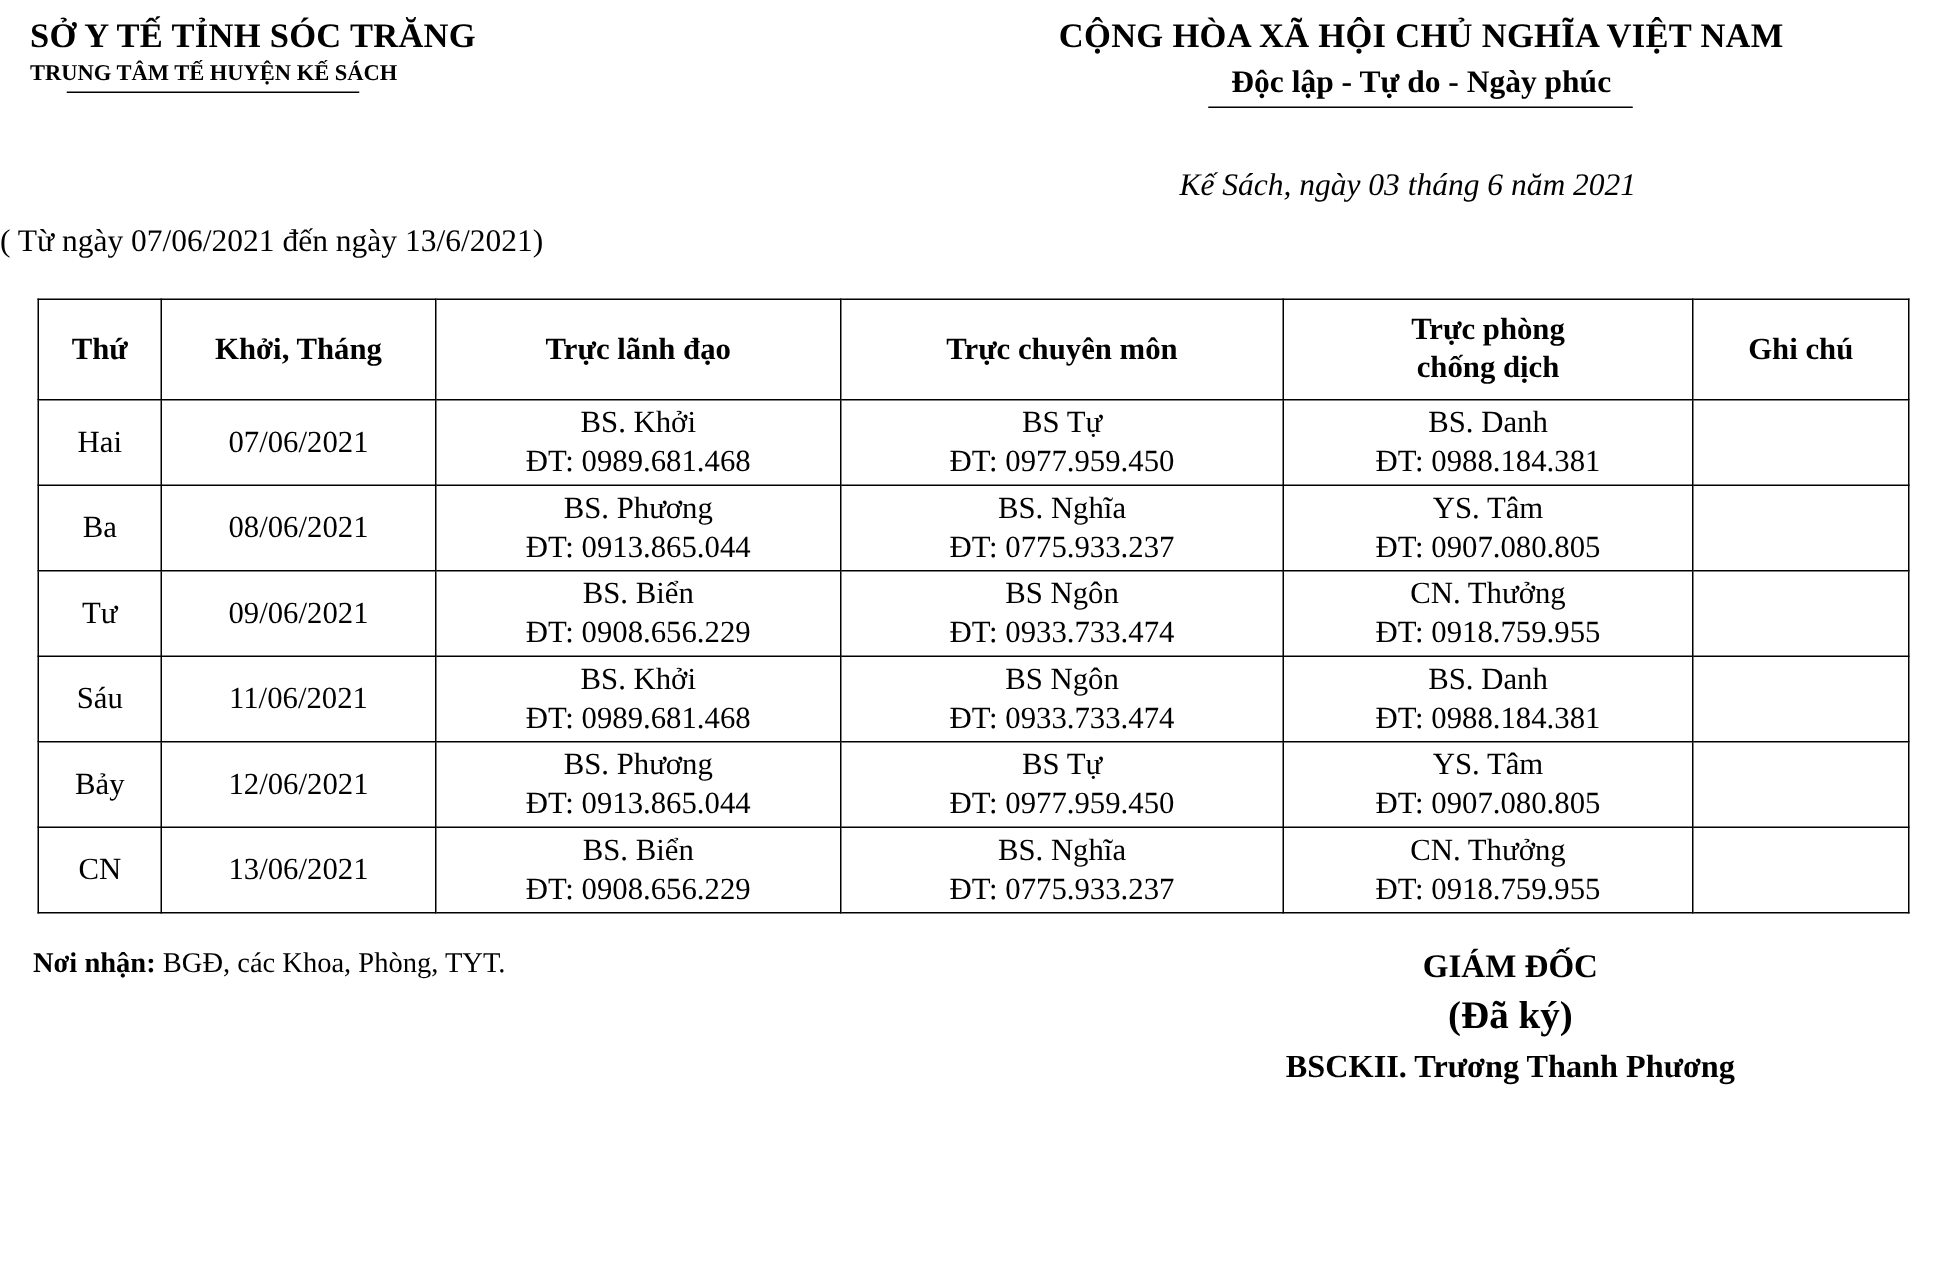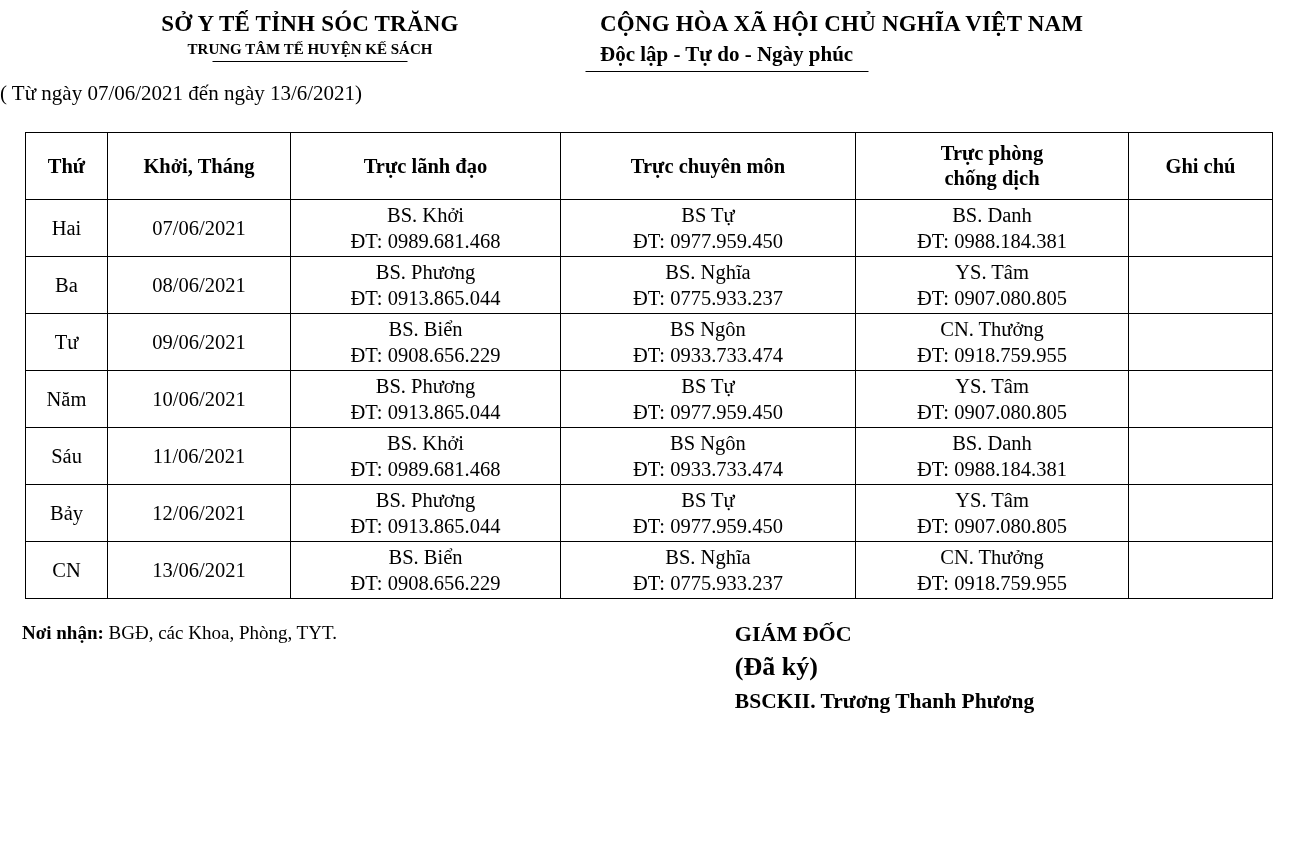--- a/index.html
+++ b/index.html
@@ -25,26 +25,26 @@
 
   
   .header-row {
     display: flex;
     width: 100%;
     padding-top: 8px;
     box-sizing: border-box;
   }
   .header-left {
     width: 600px;
-    text-align: center;
     padding-left: 20px;
     box-sizing: border-box;
   }
   .header-right {
     width: 697px;
+    text-align: center;
     box-sizing: border-box;
     padding-right: 2px;
   }
   .hdr-line1 {
     font-weight: bold;
     font-size: 23px;
     letter-spacing: 0.2px;
     line-height: 1.35;
     white-space: nowrap;
   }
@@ -161,21 +161,21 @@
   .footer-left {
     width: 700px;
     font-size: 19px;
     padding-top: 3px;
     box-sizing: border-box;
     white-space: nowrap;
   }
   .footer-left b { font-weight: bold; }
   .footer-right {
     width: 557px;
-    text-align: left;
+    text-align: center;
     box-sizing: border-box;
   }
   .sig-title {
     font-weight: bold;
     font-size: 22px;
     line-height: 1.35;
     white-space: nowrap;
   }
   .sig-signed {
     font-weight: bold;
@@ -209,20 +209,21 @@
       <div class="hdr-line1">CỘNG HÒA XÃ HỘI CHỦ NGHĨA VIỆT NAM</div>
       <div class="hdr-line2-right">
         <span class="u-wrap">
           <span>Độc lập - Tự do - Ngày phúc</span>
           <span class="underline-right"></span>
         </span>
       </div>
     </div>
   </div>
 
+  <div class="date-line">Kế Sách, ngày 03 tháng 6 năm 2021</div>
 
   <div class="doc-subtitle">( Từ ngày 07/06/2021 đến ngày 13/6/2021)</div>
 
   <div class="table-wrap">
     <table class="duty">
       <colgroup>
         <col class="col-thu">
         <col class="col-ngay">
         <col class="col-ld">
         <col class="col-cm">
@@ -288,37 +289,20 @@
             <span class="cell-name">BS Ngôn</span>
             <span class="cell-phone">ĐT: 0933.733.474</span>
           </td>
           <td>
             <span class="cell-name">CN. Thưởng</span>
             <span class="cell-phone">ĐT: 0918.759.955</span>
           </td>
           <td></td>
         </tr>
         <tr>
-          <td>Năm</td>
-          <td>10/06/2021</td>
-          <td>
-            <span class="cell-name">BS. Phương</span>
-            <span class="cell-phone">ĐT: 0913.865.044</span>
-          </td>
-          <td>
-            <span class="cell-name">BS Tự</span>
-            <span class="cell-phone">ĐT: 0977.959.450</span>
-          </td>
-          <td>
-            <span class="cell-name">YS. Tâm</span>
-            <span class="cell-phone">ĐT: 0907.080.805</span>
-          </td>
-          <td></td>
-        </tr>
-        <tr>
           <td>Sáu</td>
           <td>11/06/2021</td>
           <td>
             <span class="cell-name">BS. Khởi</span>
             <span class="cell-phone">ĐT: 0989.681.468</span>
           </td>
           <td>
             <span class="cell-name">BS Ngôn</span>
             <span class="cell-phone">ĐT: 0933.733.474</span>
           </td>

